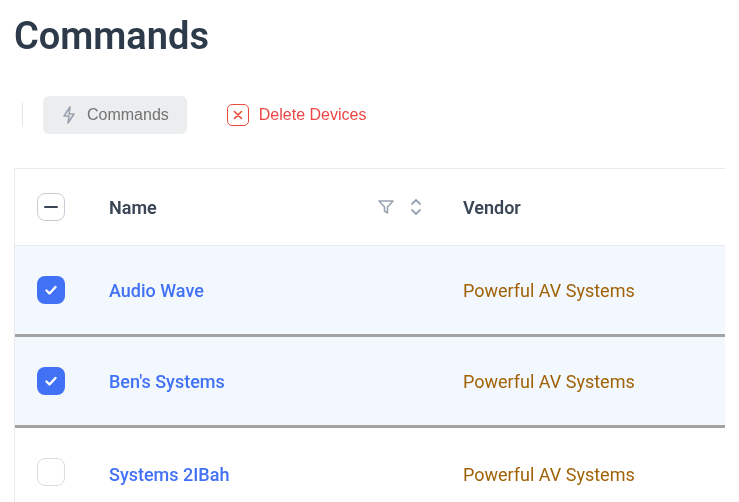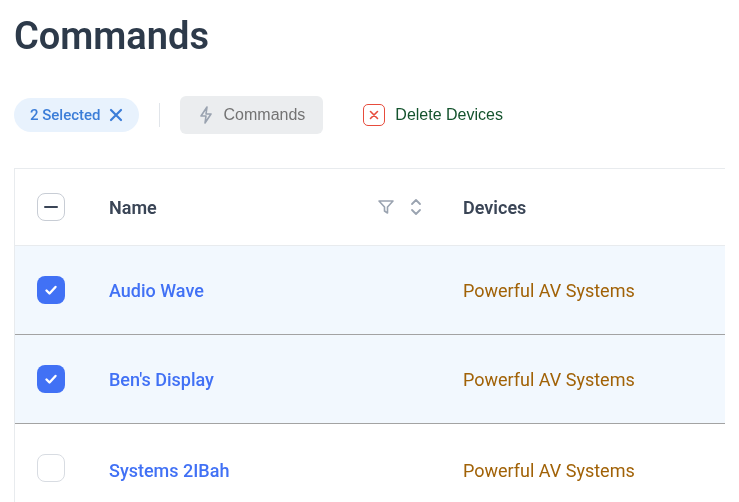--- a/index.html
+++ b/index.html
@@ -61,21 +61,21 @@
       border-radius: 6px;
       font-size: 16px;
       font-weight: 500;
       cursor: pointer;
     }
     .delete-button {
       display: inline-flex;
       align-items: center;
       gap: 10px;
       background: transparent;
-      color: #14532d;
+      color: #ef4444;
       padding: 10px 12px;
       border: none;
       font-size: 16px;
       font-weight: 500;
       cursor: pointer;
       margin-left: 16px;
     }
     .delete-icon-box {
       width: 22px;
       height: 22px;
@@ -121,21 +121,21 @@
       align-items: center;
       gap: 14px;
       margin-left: auto;
       margin-right: 40px;
       color: #9aa3b0;
     }
     .table-row {
       display: flex;
       align-items: center;
       padding: 30px 22px;
-      border-bottom: 1px solid #a3a3a3;
+      border-bottom: 3px solid #a3a3a3;
     }
     .table-row.selected {
       background: #f2f8fe;
     }
     .checkbox {
       width: 28px;
       height: 28px;
       border-radius: 8px;
       display: inline-flex;
       align-items: center;
@@ -172,28 +172,20 @@
     svg {
       display: block;
     }
   </style>
 </head>
 <body>
 
 <h1 class="page-title">Commands</h1>
 
 <div class="toolbar">
-  <div class="selected-chip">
-    <span>2 Selected</span>
-    <span class="selected-chip-x">
-      <svg width="14" height="14" viewBox="0 0 14 14">
-          <path d="M2 2 L12 12 M12 2 L2 12" stroke="#3b7dd8" stroke-width="2.2" stroke-linecap="round"></path>
-        </svg>
-    </span>
-  </div>
 
   <div class="divider"></div>
 
   <button class="commands-button">
     <span>
       <svg width="16" height="18" viewBox="0 0 16 18">
           <path d="M9 1 L3 10 L8 10 L7 17 L13 8 L8 8 Z" fill="none" stroke="#9aa3b0" stroke-width="1.6" stroke-linejoin="round"></path>
         </svg>
     </span>
     <span>Commands</span>
@@ -226,21 +218,21 @@
         </span>
         <span>
           <svg width="14" height="18" viewBox="0 0 14 18">
               <path d="M3 6 L7 2 L11 6" fill="none" stroke="#9aa3b0" stroke-width="1.8" stroke-linecap="round" stroke-linejoin="round"></path>
               <path d="M3 12 L7 16 L11 12" fill="none" stroke="#9aa3b0" stroke-width="1.8" stroke-linecap="round" stroke-linejoin="round"></path>
             </svg>
         </span>
       </div>
     </div>
     <div class="col-vendor">
-      <span class="header-label">Devices</span>
+      <span class="header-label">Vendor</span>
     </div>
   </div>
 
   <div class="table-row selected">
     <div class="col-checkbox">
       <div class="checkbox checked">
         <svg width="16" height="16" viewBox="0 0 16 16">
             <path d="M3.5 8.5 L6.5 11.5 L12.5 5" fill="none" stroke="#fff" stroke-width="2.4" stroke-linecap="round" stroke-linejoin="round"></path>
           </svg>
       </div>
@@ -255,21 +247,21 @@
 
   <div class="table-row selected">
     <div class="col-checkbox">
       <div class="checkbox checked">
         <svg width="16" height="16" viewBox="0 0 16 16">
             <path d="M3.5 8.5 L6.5 11.5 L12.5 5" fill="none" stroke="#fff" stroke-width="2.4" stroke-linecap="round" stroke-linejoin="round"></path>
           </svg>
       </div>
     </div>
     <div class="col-name">
-      <span class="row-name">Ben's Display</span>
+      <span class="row-name">Ben's Systems</span>
     </div>
     <div class="col-vendor">
       <span class="row-vendor">Powerful AV Systems</span>
     </div>
   </div>
 
   <div class="table-row">
     <div class="col-checkbox">
       <div class="checkbox unchecked"></div>
     </div>

